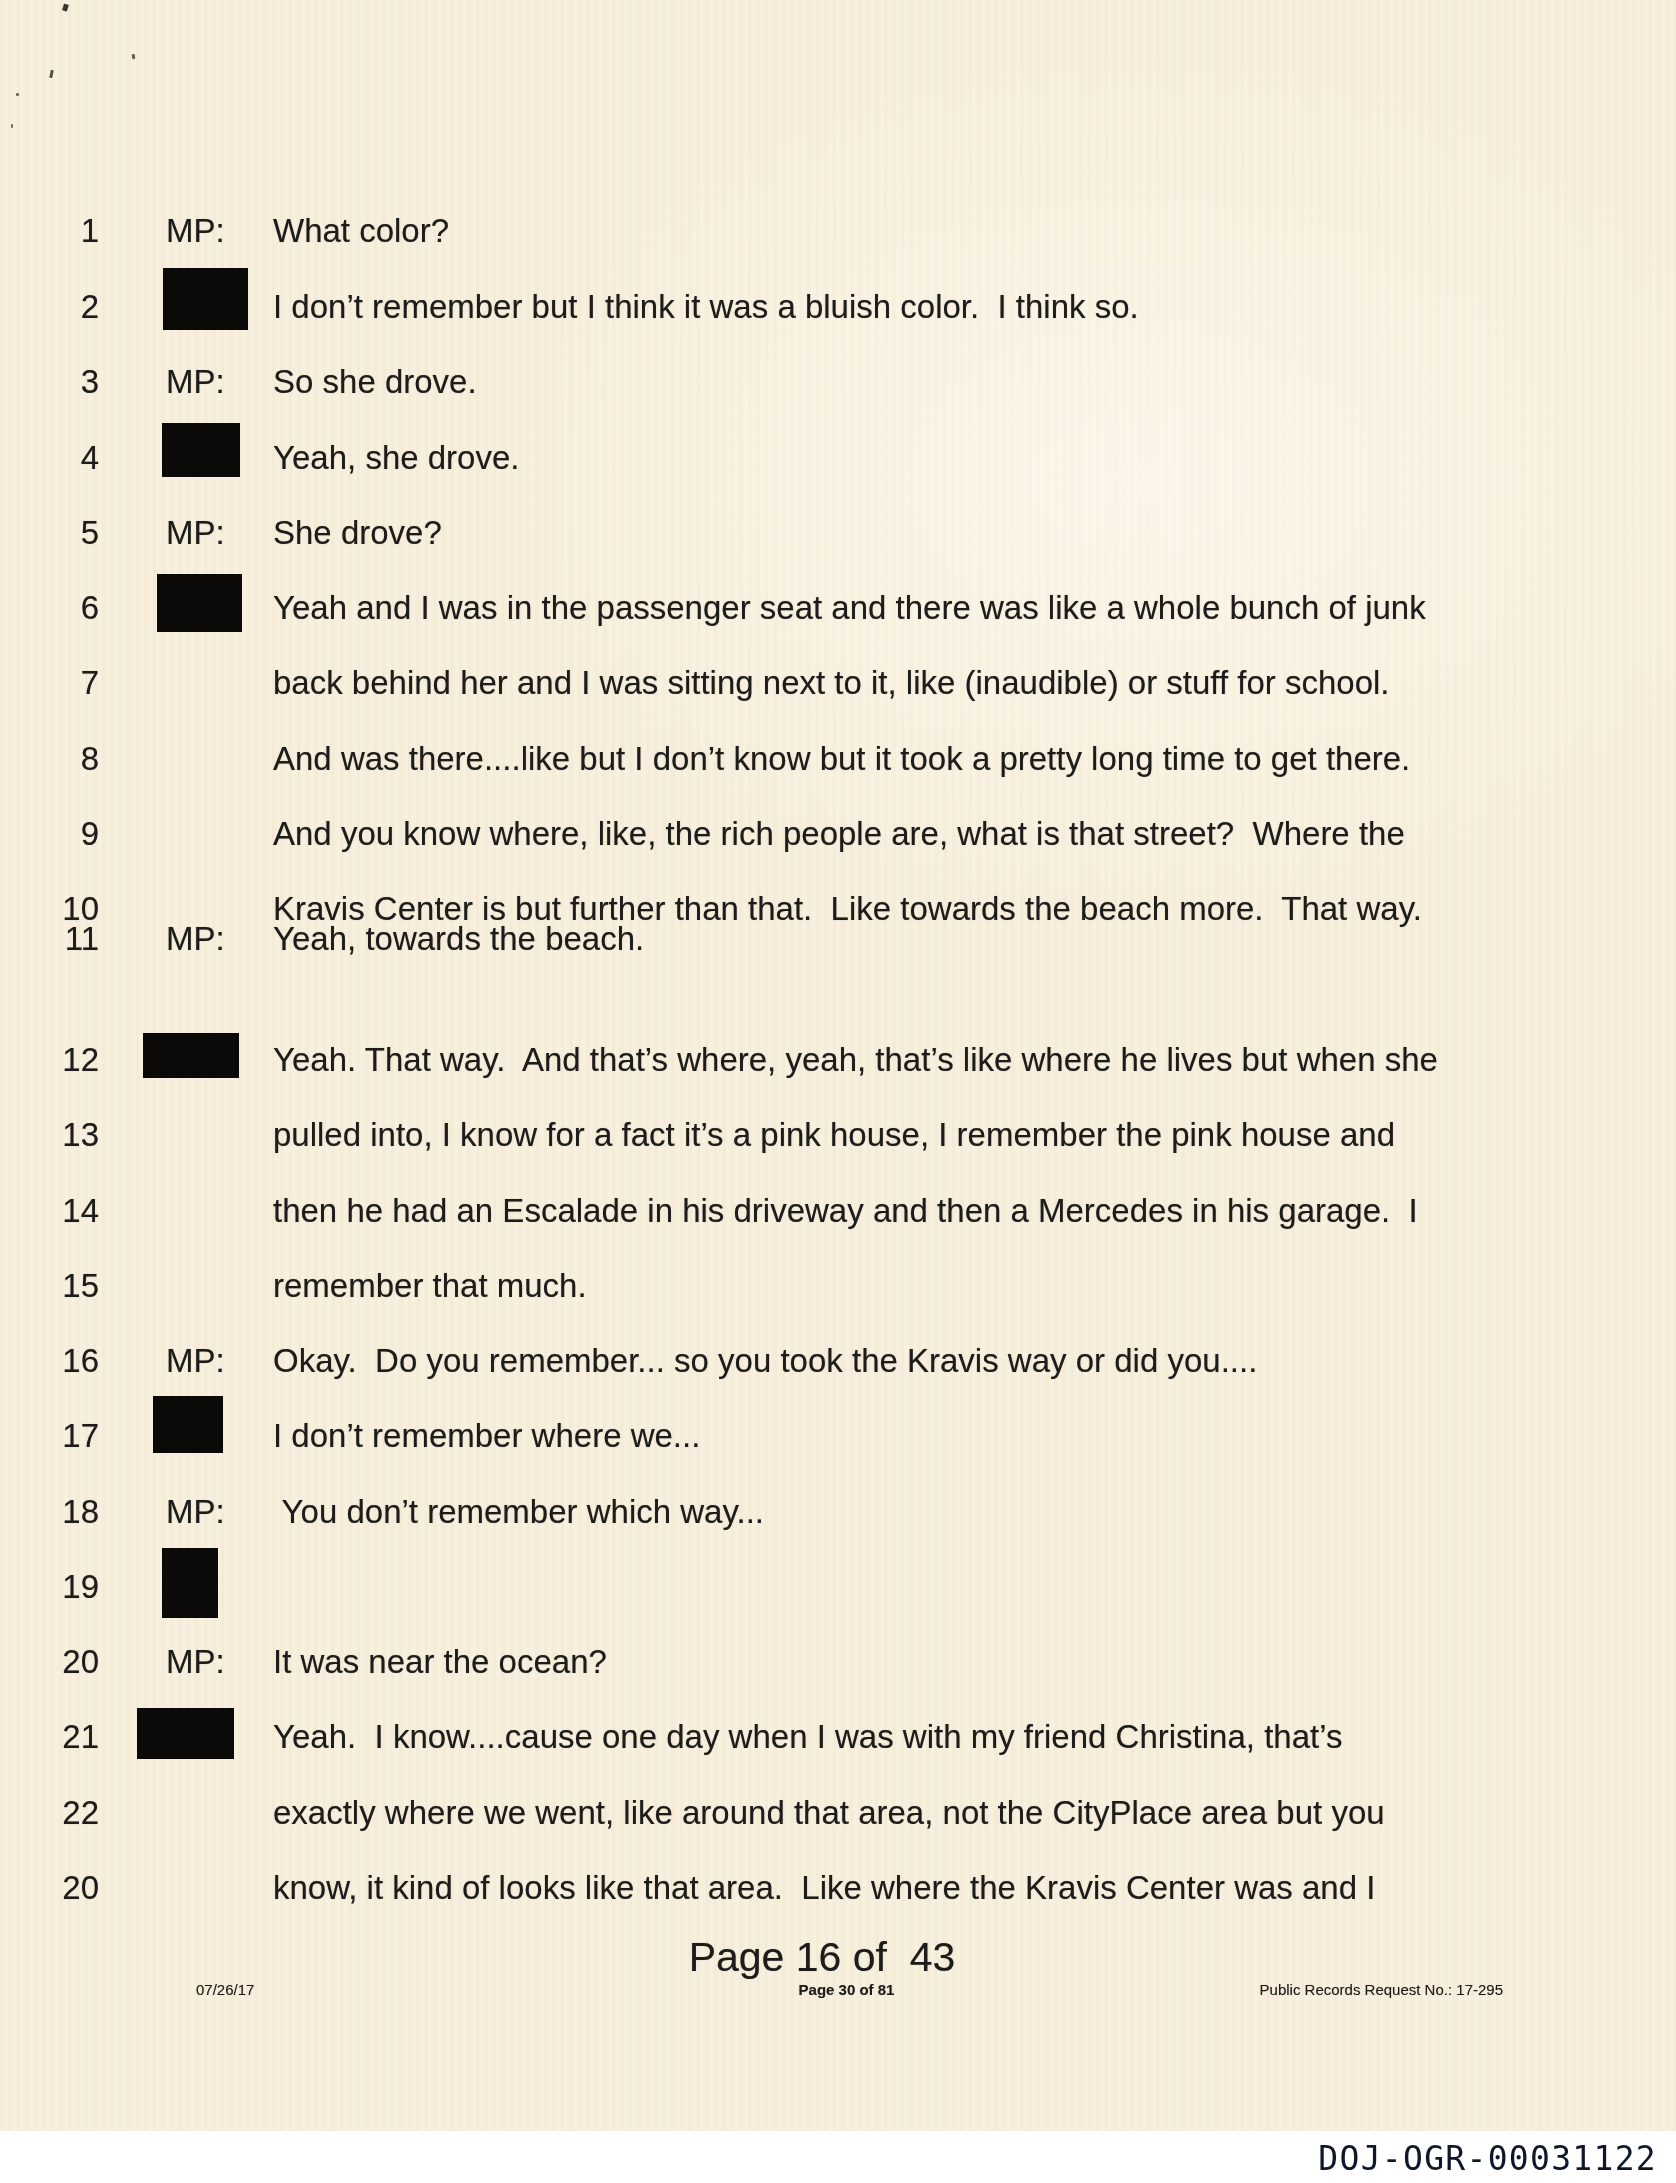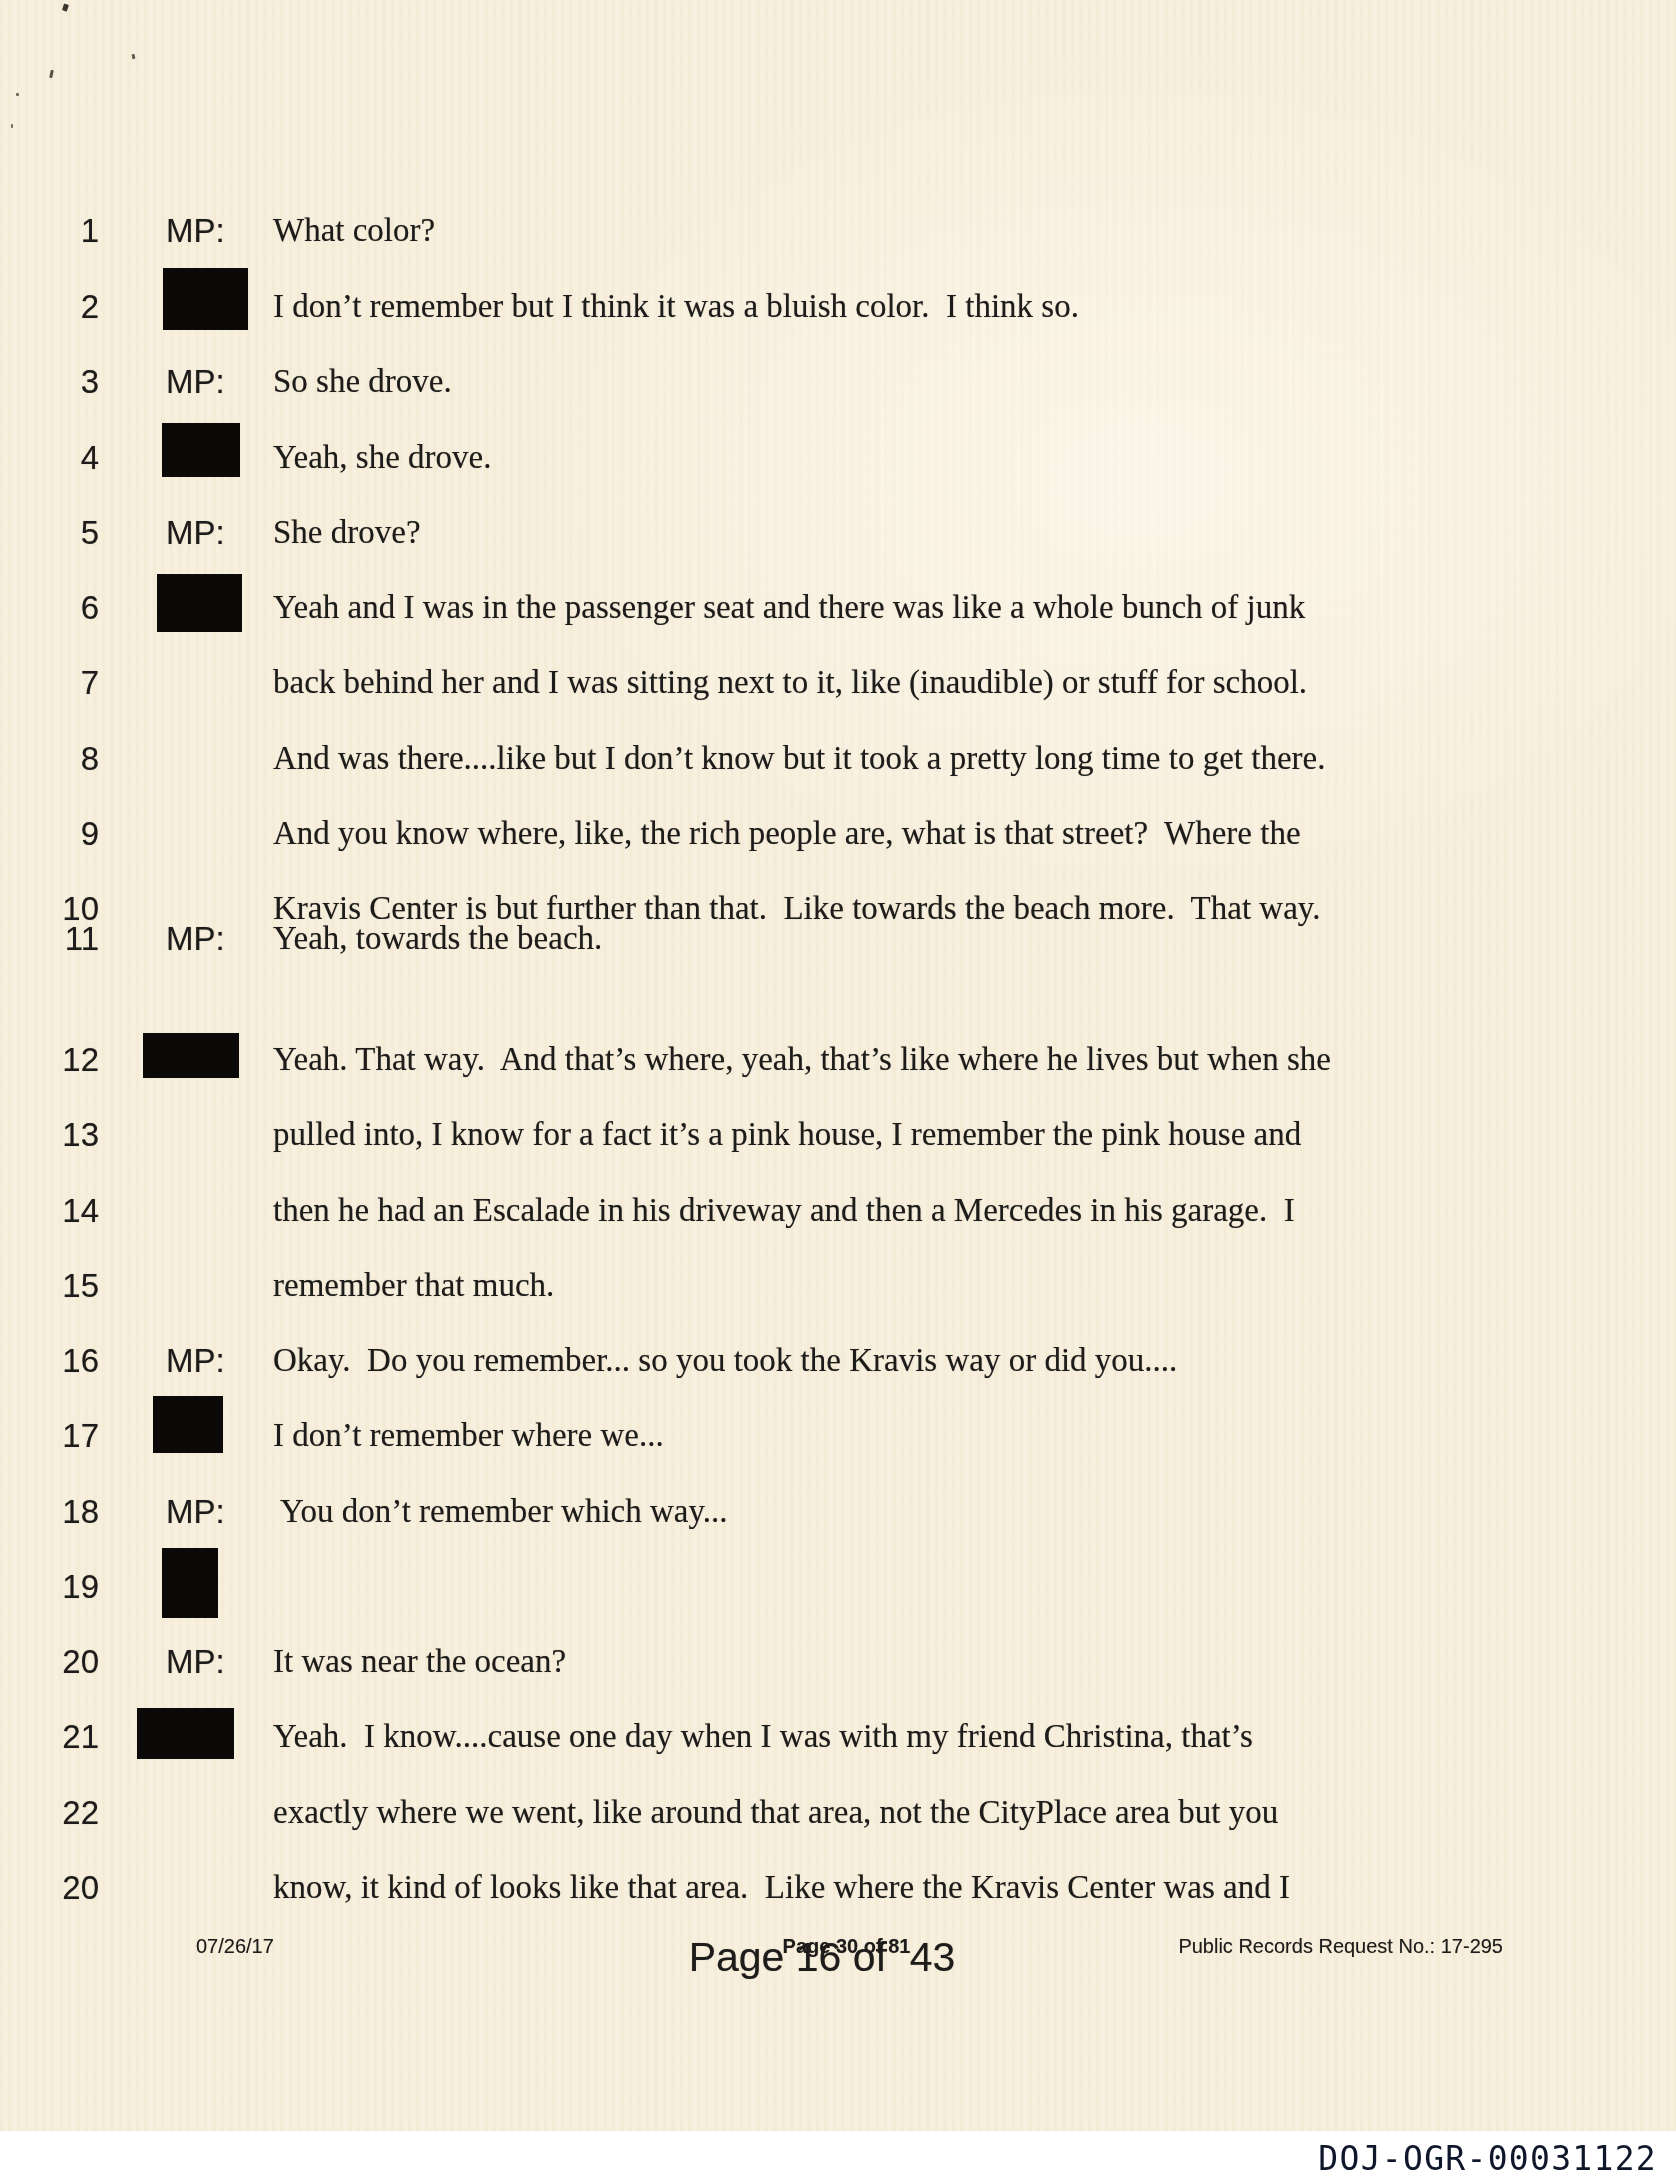--- a/index.html
+++ b/index.html
@@ -12,35 +12,35 @@
       repeating-linear-gradient(0deg, rgba(246,238,222,.25) 0px, rgba(246,238,222,.25) 4.6px, rgba(0,0,0,0) 4.6px, rgba(0,0,0,0) 12.5px),
       #f8f0de;
     font-family:"Liberation Sans", sans-serif;
     color:#1d1c1a;
     overflow:hidden;
   }
   .row{position:absolute;left:0;width:100%;height:37px;line-height:37px;font-size:33px;}
   .row span{text-shadow:0 0 0.9px rgba(40,38,34,.45);}
   .num{position:absolute;left:0;top:0;width:99px;text-align:right;white-space:pre;}
   .speaker{position:absolute;left:166px;top:0;white-space:pre;}
-  .text{position:absolute;left:273px;top:0;white-space:pre;font-family:Liberation Serif, serif;}
+  .text{position:absolute;left:273px;top:0;white-space:pre;}
   .redaction{position:absolute;background:#0b0a09;}
   .bx2 {left:163px;top:-20px;width:85px;height:62px;}
   .bx4 {left:162px;top:-16.4px;width:78px;height:54px;}
   .bx6 {left:157px;top:-15px;width:85px;height:58px;}
   .bx12{left:143px;top:-8.5px;width:96px;height:45px;}
   .bx17{left:153px;top:-21px;width:70px;height:57px;}
   .bx19{left:162px;top:-20.4px;width:56px;height:70px;}
   .bx21{left:137px;top:-10px;width:97px;height:51px;}
   .page-label{
     position:absolute;top:1939px;left:263px;width:1118px;height:37px;
     line-height:37px;font-size:41px;text-align:center;white-space:pre;
     text-shadow:0 0 0.9px rgba(40,38,34,.45);
   }
-  .footer{position:absolute;top:1932px;left:0;width:100%;height:29px;line-height:29px;font-size:20px;}
+  .footer{position:absolute;top:1975px;left:0;width:100%;height:29px;line-height:29px;font-size:15px;}
   .footer span{text-shadow:0 0 0.7px rgba(40,38,34,.4);}
   .f-date{position:absolute;left:196px;top:0;white-space:pre;}
   .f-page{position:absolute;left:715px;top:0;width:263px;text-align:center;white-space:pre;font-weight:bold;}
   .f-req{position:absolute;right:174px;top:0;white-space:pre;}
   .bates-strip{position:absolute;left:0;right:0;top:2131px;bottom:0;background:#ffffff;}
   .bates{
     position:absolute;right:20px;top:8px;
     font-family:"DejaVu Sans Mono", monospace;
     font-size:33px;letter-spacing:1.3px;color:#0f172a;white-space:pre;
   }

